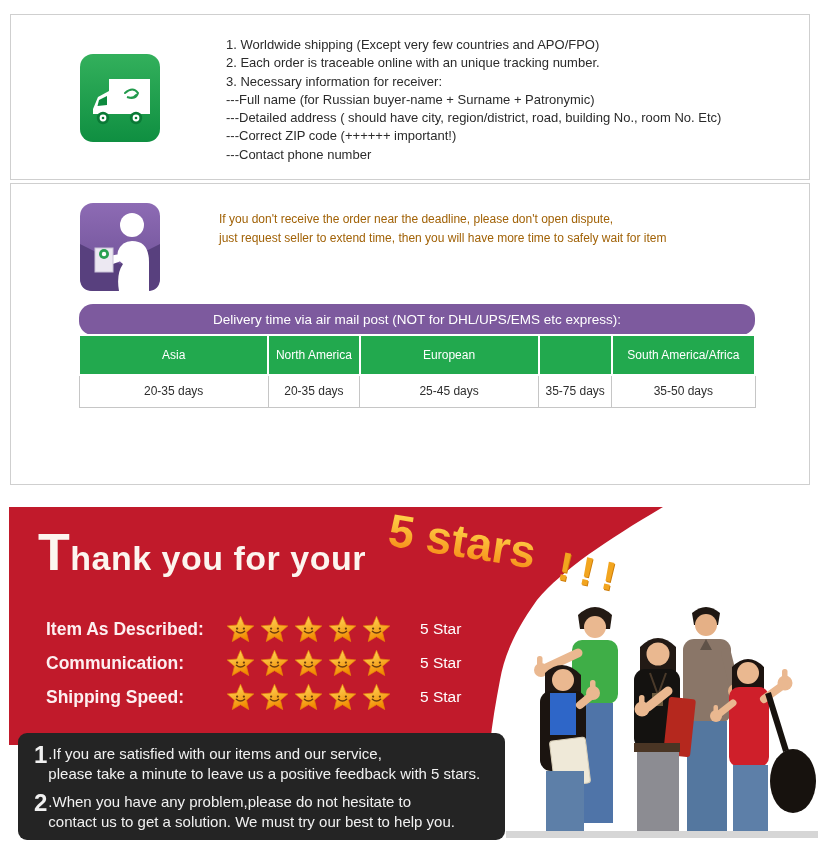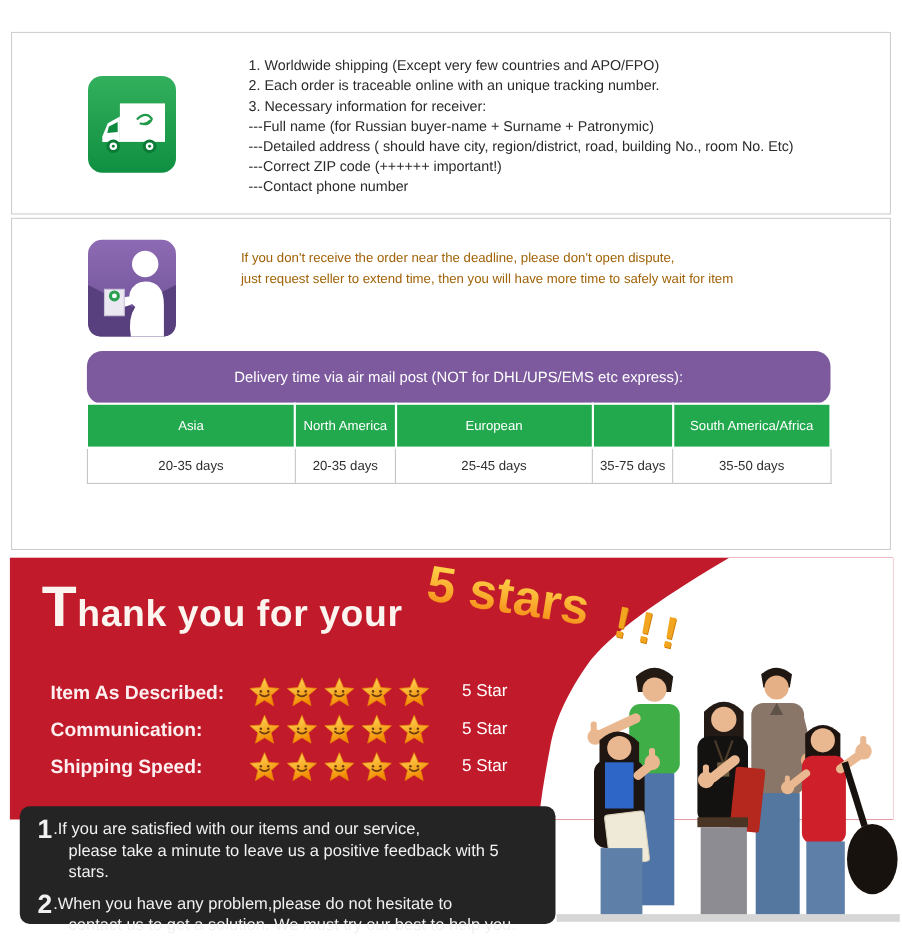--- a/index.html
+++ b/index.html
@@ -1,36 +1,36 @@
 <!DOCTYPE html>
 <html><head>
 <meta charset="utf-8">
 <style>
   * { margin:0; padding:0; box-sizing:border-box; }
   body { background:#fff; font-family:"Liberation Sans", sans-serif; }
   .page { position:relative; width:820px; height:851px; background:#fff; overflow:hidden; }
 
   
-  .info-box { position:absolute; left:10px; width:800px; border:1px solid #cfcfcf; background:#fff;margin-top:15px; }
+  .info-box { position:absolute; left:10px; width:800px; border:1px solid #cfcfcf; background:#fff; }
   .box-shipping { top:14px; height:166px; }
   .box-dispute  { top:183px; height:302px; }
 
   .icon-tile { position:absolute; width:82px; height:90px; }
   .icon-tile svg { width:100%; height:100%; display:block; }
   .tile-truck  { left:68px; top:38px; }
   .tile-person { left:68px; top:18px; }
 
   .ship-lines { position:absolute; left:215px; top:21px; font-size:13px; line-height:18.3px; color:#2b2b2b; }
   .dispute-text { position:absolute; left:208px; top:26px; font-size:12px; line-height:19px; color:#a16207; }
   .dispute-warning { position:absolute; left:208px; top:101px; font-size:13.5px; color:#c02942; }
 
   
   .delivery-table { position:absolute; left:67px; top:120px; width:678px; border-collapse:collapse; table-layout:fixed; }
   .delivery-table th, .delivery-table td { font-weight:normal; text-align:center; vertical-align:middle; }
-  .tbl-title { background:#7d5a9e; color:#fff; font-size:13.5px; height:48px; padding:4px;border-radius:14px; }
+  .tbl-title { background:#7d5a9e; color:#fff; font-size:13.5px; height:31px; padding:4px;border-radius:14px; }
   .tbl-head  { background:#22a94e; color:#fff; font-size:12px; height:40px; border:2px solid #fff; padding:2px; line-height:14px; }
   .tbl-cell  { background:#fff; color:#2e2e2e; font-size:11.7px; line-height:15px; border:1px solid #c6c6c6; height:40px; padding:3px 2px; }
   .tbl-days  { height:32px; font-size:12px; }
 
   
   .banner { position:absolute; left:0; top:500px; width:820px; height:351px; }
   .red-bg { position:absolute; left:9px; top:7px; width:803px; height:238px; background:#c11a2b; overflow:hidden; }
   .red-bg svg { position:absolute; left:0; top:0; width:803px; height:238px; }
 
   .banner-title { position:absolute; left:38px; top:22px; z-index:3; color:#fcf5ef; font-size:34px; font-weight:bold; letter-spacing:.5px; }
@@ -47,21 +47,21 @@
   .rating-label { width:180px; color:#fdeff0; font-size:17.5px; font-weight:bold; }
   .stars { display:flex; gap:5px; width:168px; }
   .stars svg { width:29px; height:29px; }
   .rating-value { margin-left:26px; color:#ffffff; font-size:15.5px; }
 
   .notes { position:absolute; left:18px; top:233px; z-index:3; width:487px; height:107px;
     background:#242424; border-radius:9px; padding:11px 14px 8px 16px; color:#f1f1f1; }
   .note { display:flex; margin-bottom:9px; }
   .note-num { font-size:24px; font-weight:bold; line-height:22px; margin-right:1px; }
   .note-lines { font-size:15px; line-height:19.5px; }
-  .note-line2 { margin-left:14px; }
+  .note-line2 { }
 
   .people { position:absolute; left:500px; top:53px; width:320px; height:290px; z-index:2; }
 </style>
 </head>
 <body>
 
 <div class="page">
 
   <section class="info-box box-shipping">
     <div class="icon-tile tile-truck">

